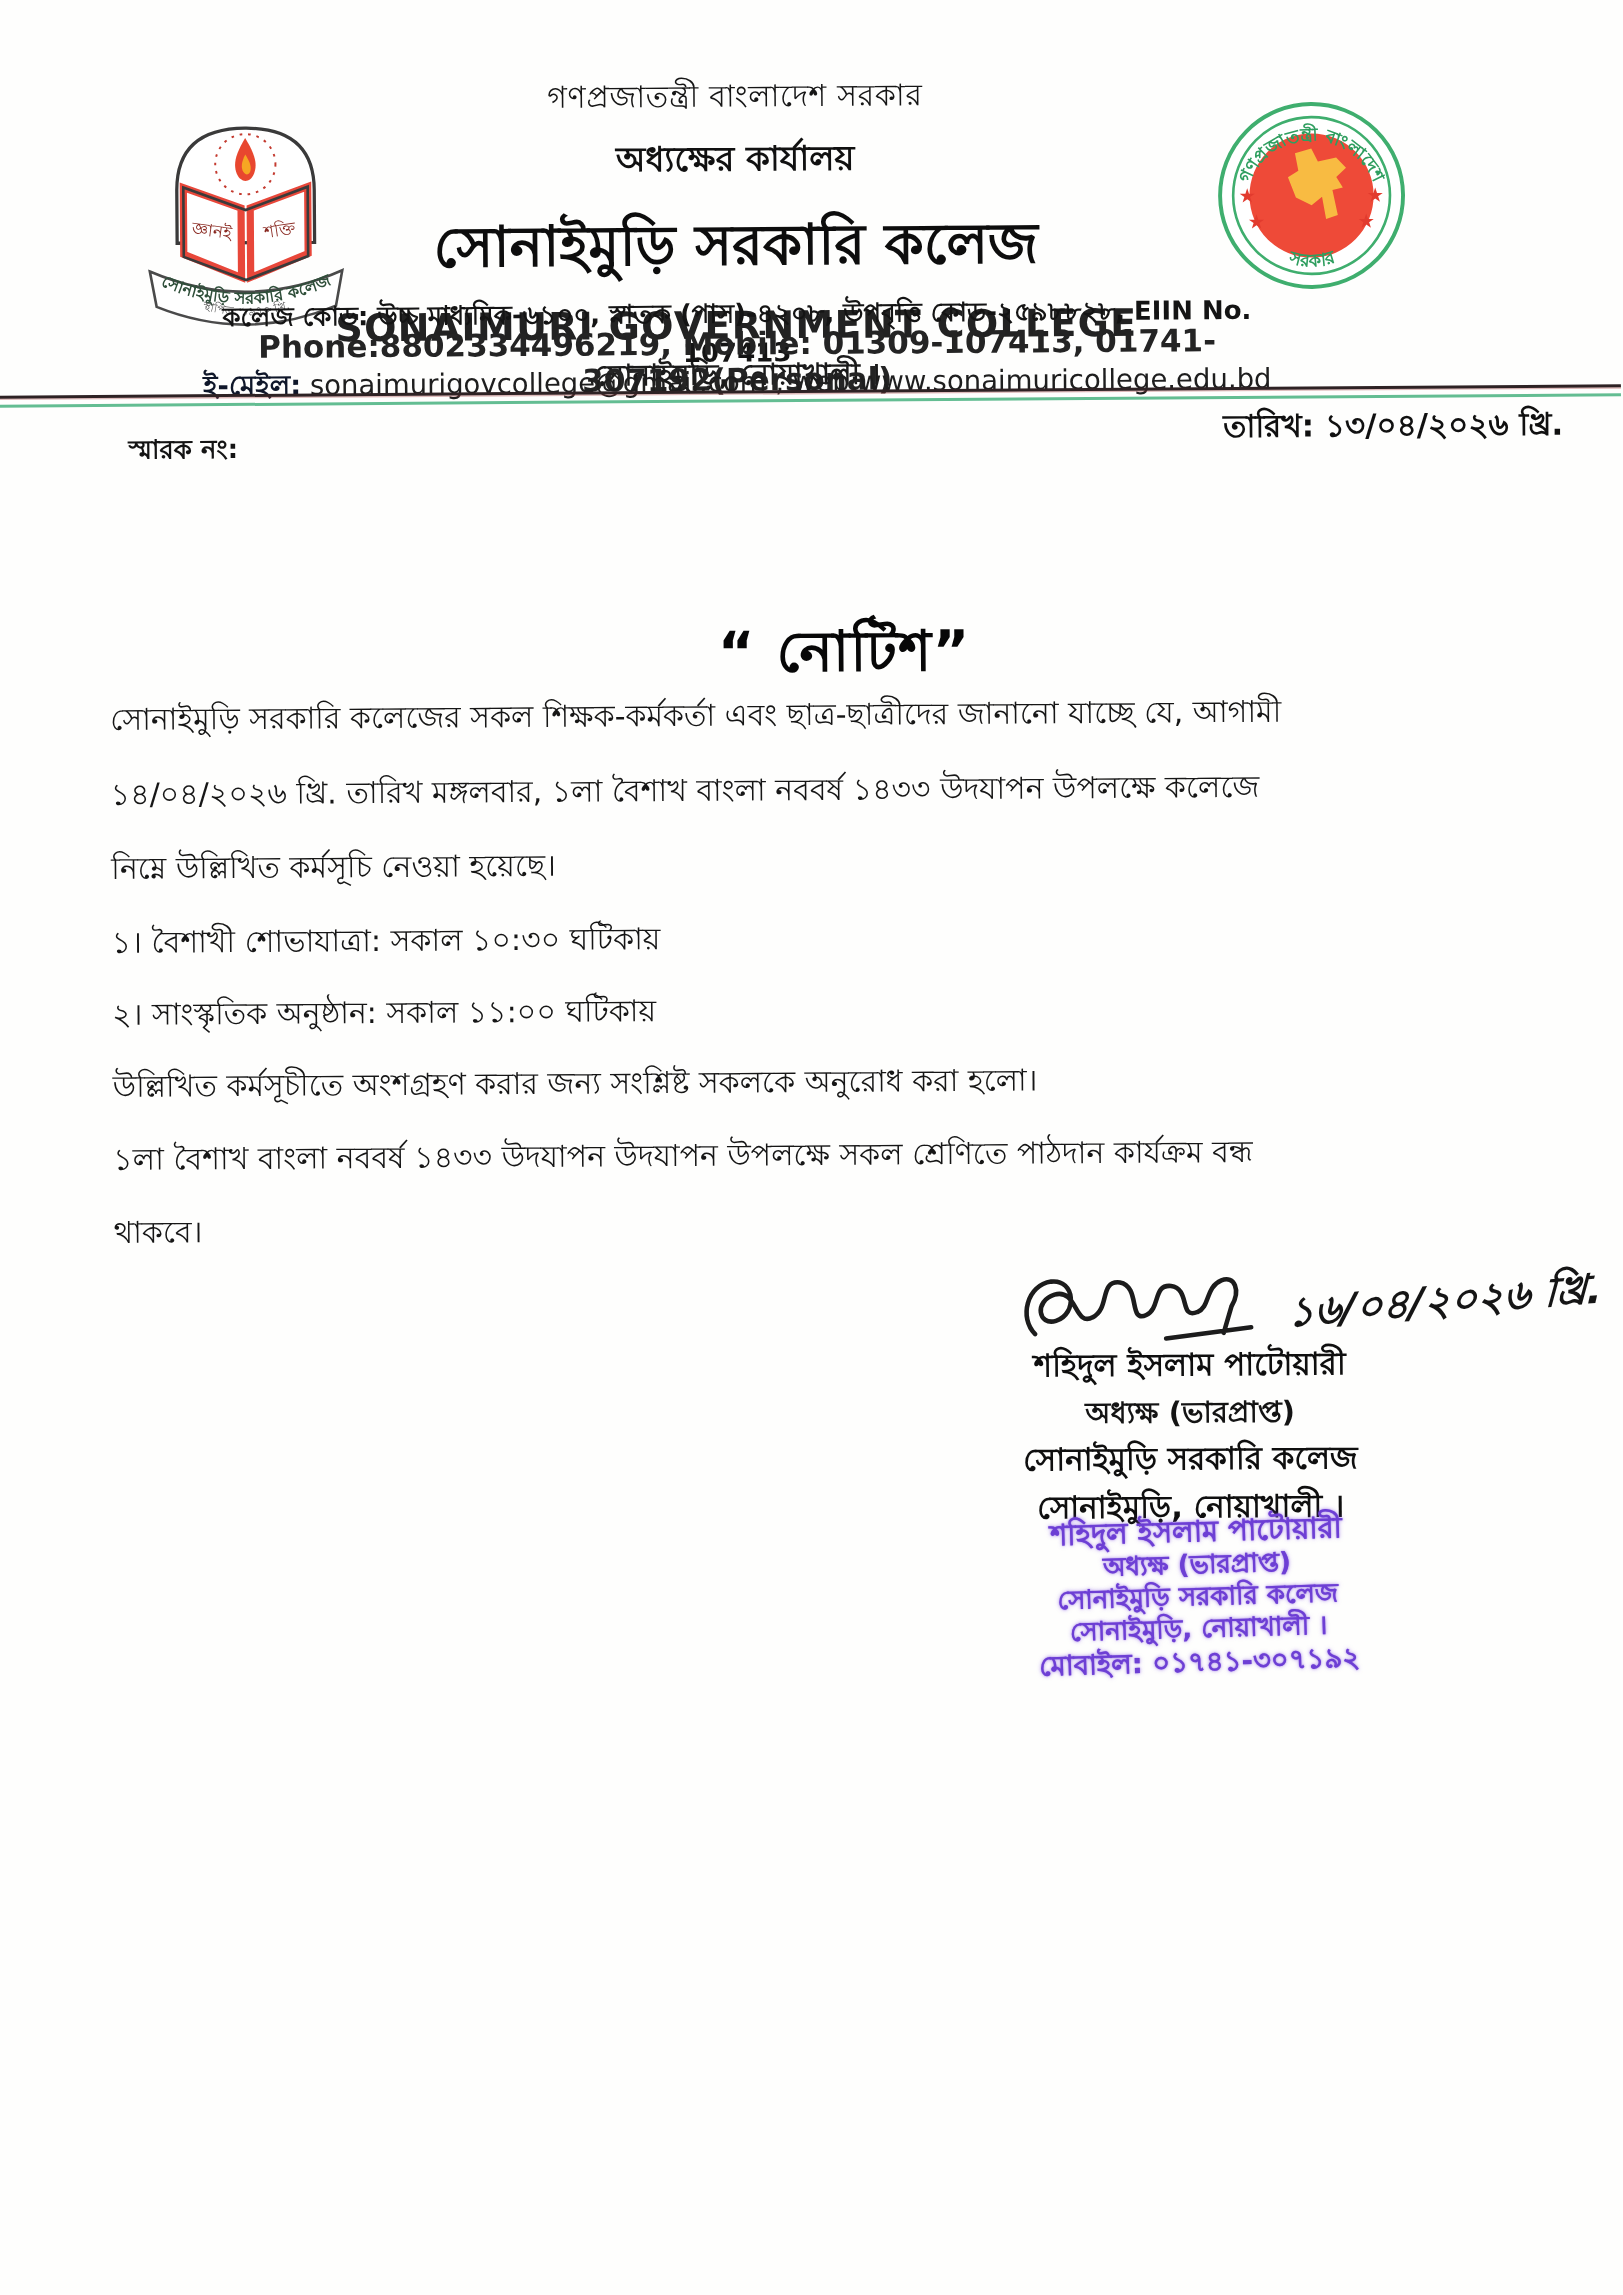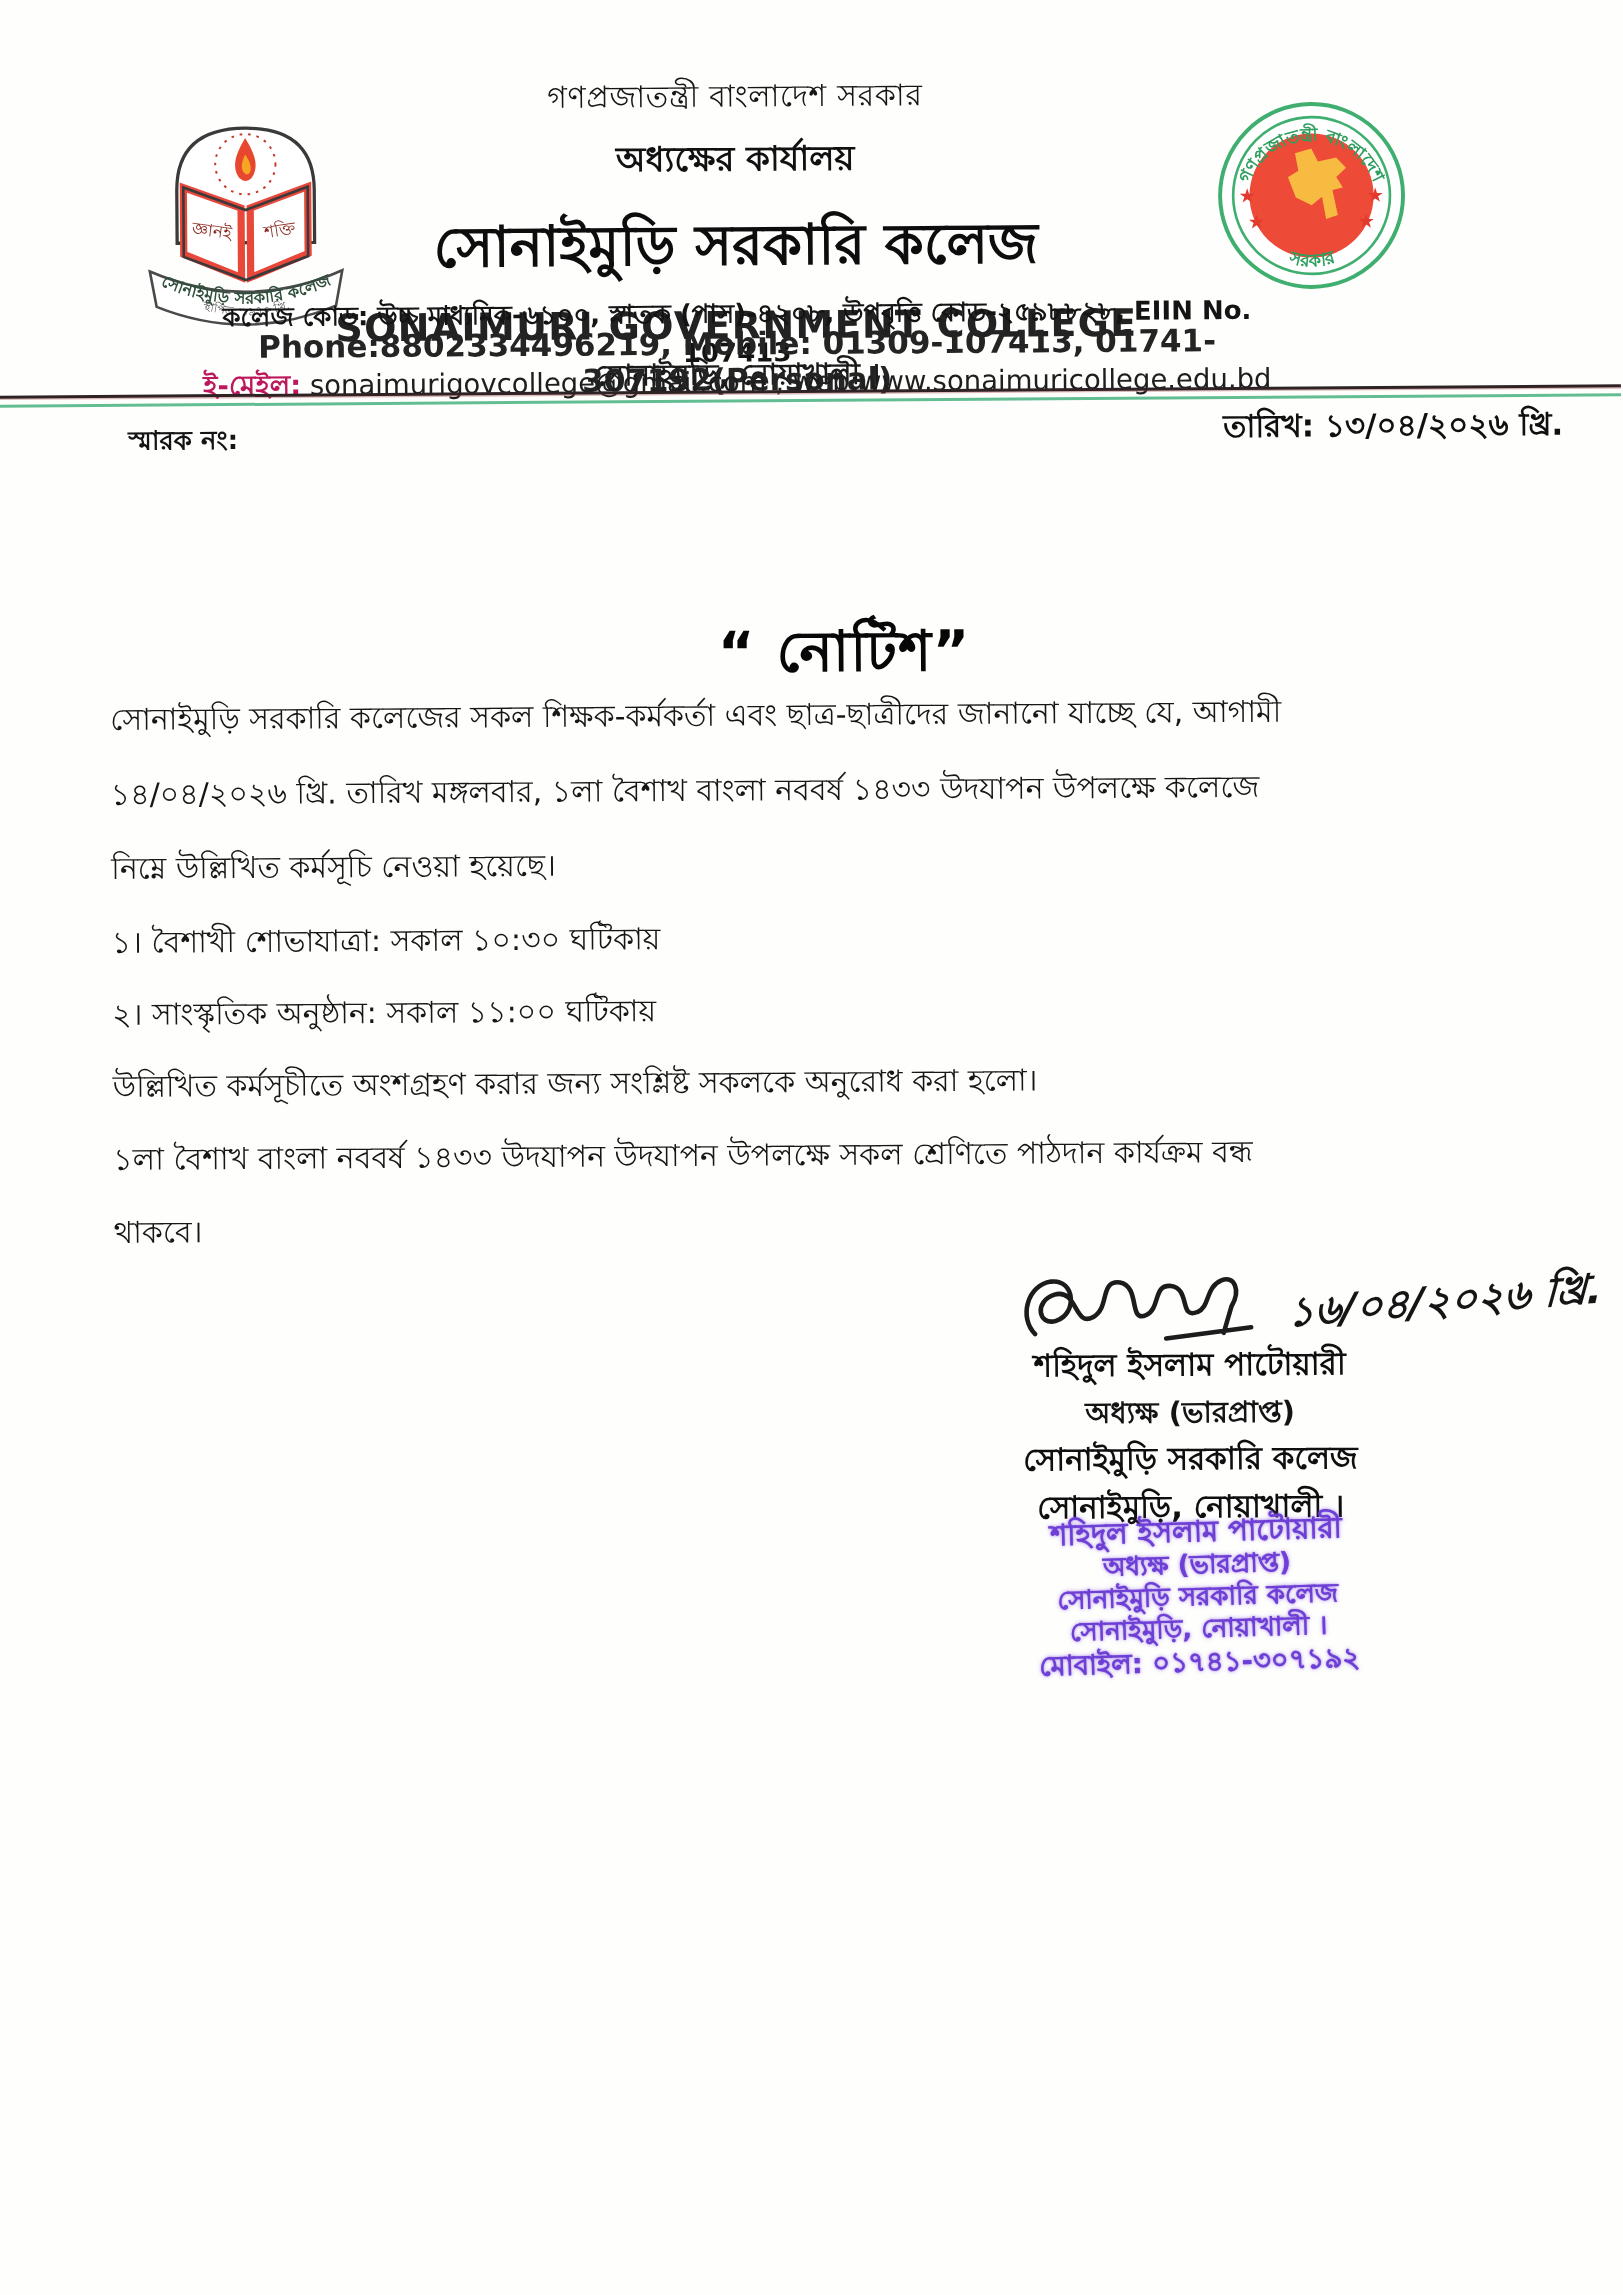--- a/index.html
+++ b/index.html
@@ -18,26 +18,26 @@
   
   .hdr-block{left:281px;top:72px;width:916px;text-align:center;}
   .govt-line{font-size:30px;letter-spacing:0.7px;color:#161616;}
   .office-line{margin-top:9.2px;font-size:34px;font-weight:bold;color:#111;}
   .college-bn{margin-top:13px;font-size:56px;font-weight:bold;color:#0d0d0d;}
   .college-en{margin-top:6.5px;font-size:38px;font-weight:bold;letter-spacing:1.3px;color:#222;}
   .addr-line{margin-top:3.9px;font-size:29px;font-weight:bold;color:#1a1a1a;}
   .code-line{left:196px;top:293px;width:1087px;text-align:center;font-size:26px;font-weight:bold;color:#141414;}
   .phone-line{left:196px;top:325px;width:1087px;text-align:center;font-size:31px;font-weight:600;color:#242424;}
   .email-line{left:196px;top:361px;width:1087px;text-align:center;font-size:27.5px;color:#1e1e1e;}
-  .email-label{color:#be185d;font-weight:bold;}
+  .email-label{color:#0f172a;font-weight:bold;}
   .sep-dark{left:0;top:390px;width:1623px;height:3.3px;background:#2e2224;box-shadow:0 1.3px 0 rgba(160,60,60,.35);}
   .sep-green{left:0;top:399px;width:1623px;height:3.3px;background:#63bd92;}
 
   
-  .memo-label{left:130px;top:416px;font-size:26px;font-weight:bold;color:#141414;}
+  .memo-label{left:130px;top:425px;font-size:26px;font-weight:bold;color:#141414;}
   .date-label{left:1198px;top:405px;width:367px;text-align:right;font-size:31px;font-weight:bold;color:#101010;}
 
   
   .notice-title{left:517px;top:609px;width:655px;text-align:center;font-size:56px;font-weight:bold;color:#070707;letter-spacing:1.3px;}
 
   
   .bodyline{left:110px;width:1440px;font-size:30px;color:#161616;white-space:nowrap;}
   .l1{top:691px;} .l2{top:766px;} .l3{top:840px;}
   .li1{top:914px;} .li2{top:986px;}
   .l4{top:1058px;} .l5{top:1131px;} .l6{top:1204px;}

